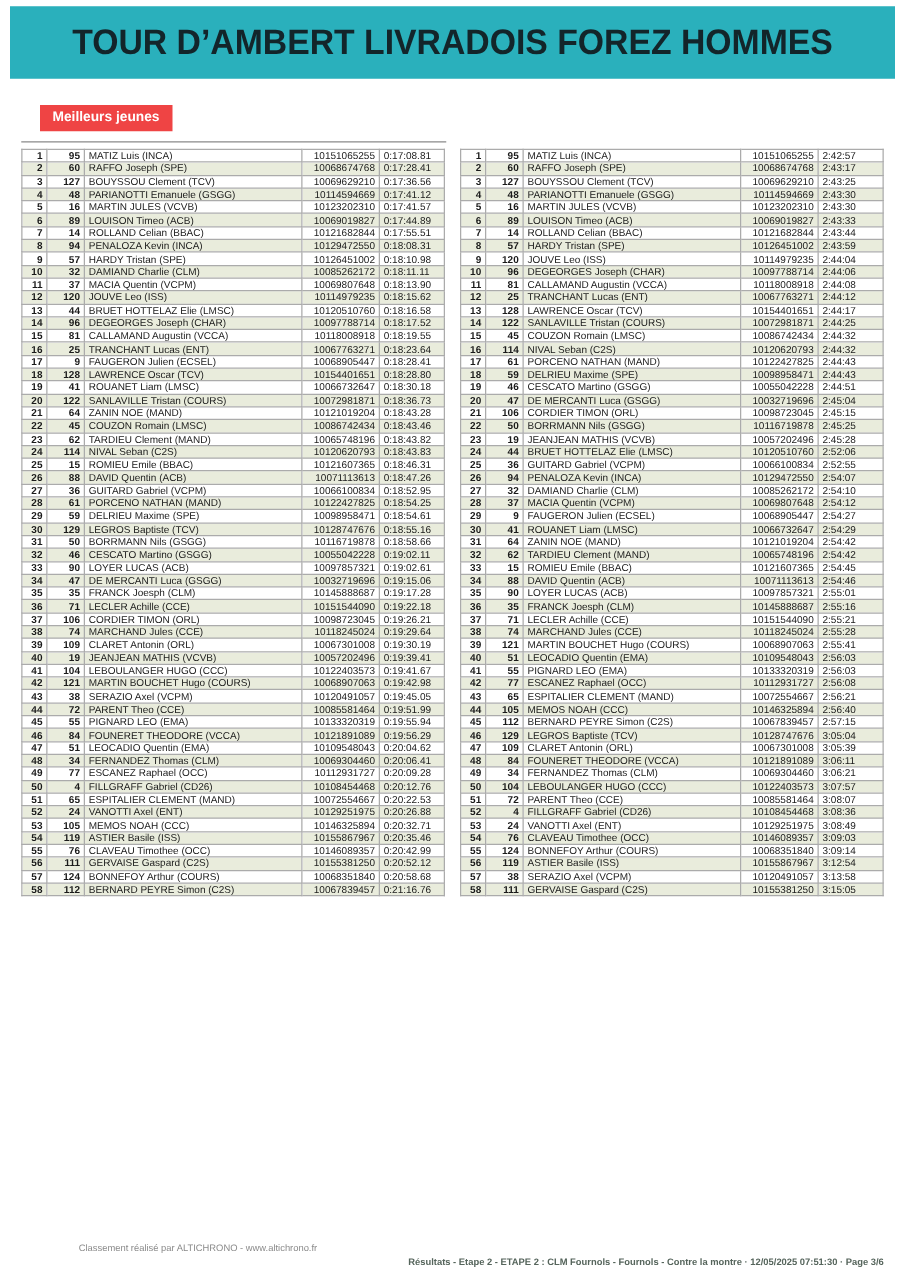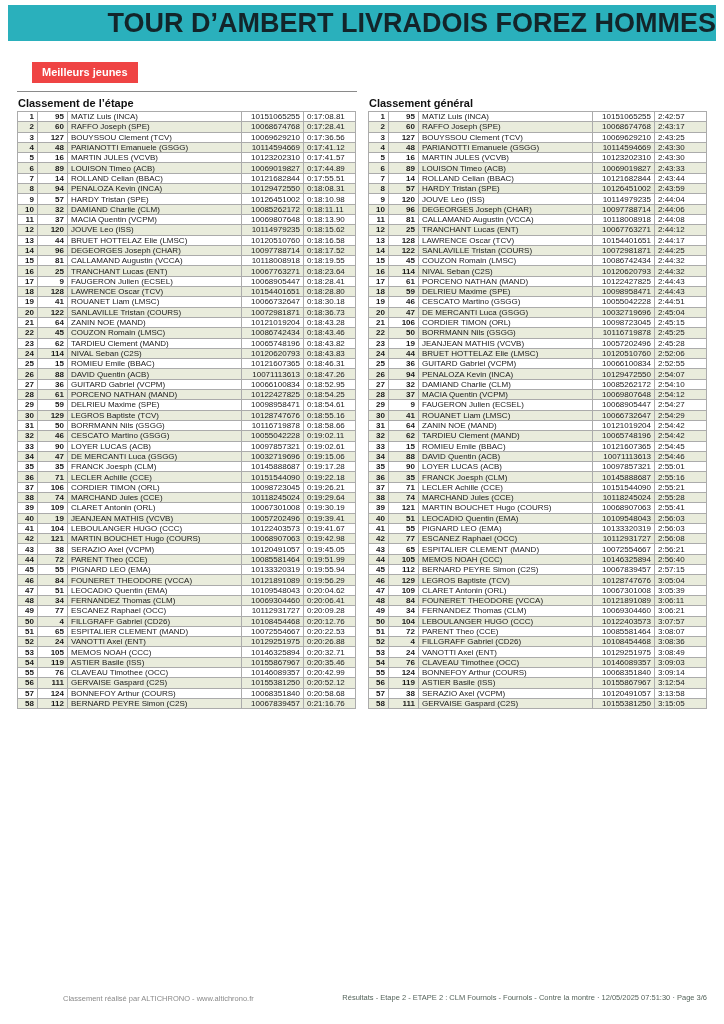--- a/index.html
+++ b/index.html
@@ -1,25 +1,25 @@
 <!DOCTYPE html>
 <html><head>
 <meta charset="utf-8">
 <style>
   * { margin: 0; padding: 0; box-sizing: border-box; }
   html, body { width: 724px; height: 1024px; background: #ffffff; overflow: hidden; }
   body { font-family: "Liberation Sans", sans-serif; color: #1d1d1d; position: relative; }
 
   .banner {
     margin: 5px 8px 0 8px;
-    height: 36px;
+    height: 58px;
     background: #2ab0bc;
     display: flex;
     align-items: center;
-    justify-content: flex-end;
+    justify-content: center;
   }
   .banner-title {
     font-weight: bold;
     font-size: 27px;
     letter-spacing: 0px;
     color: #13252a;
     transform: scaleY(1.05);
     white-space: nowrap;
   }
 
@@ -89,43 +89,42 @@
   .footer-left {
     position: absolute;
     left: 63px;
     bottom: 11px;
     color: #8a8a8a;
     white-space: nowrap;
   }
   .footer-right {
     position: absolute;
     right: 17px;
-    bottom: 12px;
+    bottom: 0;
     color: #56655c;
-    font-weight: normal;
+    font-weight: bold;
     white-space: nowrap;
     margin-top: 44px;
   }
 </style>
 </head>
 <body>
 
 
 
 <div class="banner">
   <div class="banner-title">TOUR D’AMBERT LIVRADOIS FOREZ HOMMES</div>
 </div>
 
 <div class="badge">Meilleurs jeunes</div>
 
 <div class="rule"></div>
 
 <div class="columns">
   <div class="col">
-    <div class="section-title">Classement de l’étape</div>
     <table class="results">
       <tbody>
           <tr>
             <td class="col-rank">1</td>
             <td class="col-bib">95</td>
             <td class="col-name">MATIZ Luis (INCA)</td>
             <td class="col-uci">10151065255</td>
             <td class="col-time">0:17:08.81</td>
           </tr>
           <tr>
@@ -524,21 +523,20 @@
             <td class="col-rank">58</td>
             <td class="col-bib">112</td>
             <td class="col-name">BERNARD PEYRE Simon (C2S)</td>
             <td class="col-uci">10067839457</td>
             <td class="col-time">0:21:16.76</td>
           </tr>
         </tbody>
     </table>
   </div>
   <div class="col">
-    <div class="section-title">Classement général</div>
     <table class="results">
       <tbody>
           <tr>
             <td class="col-rank">1</td>
             <td class="col-bib">95</td>
             <td class="col-name">MATIZ Luis (INCA)</td>
             <td class="col-uci">10151065255</td>
             <td class="col-time">2:42:57</td>
           </tr>
           <tr>

